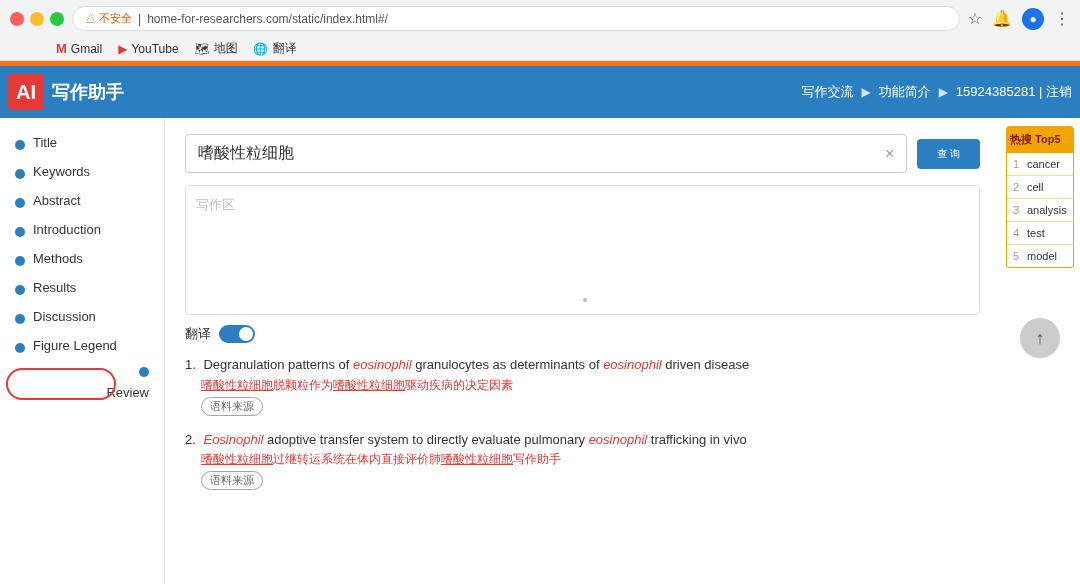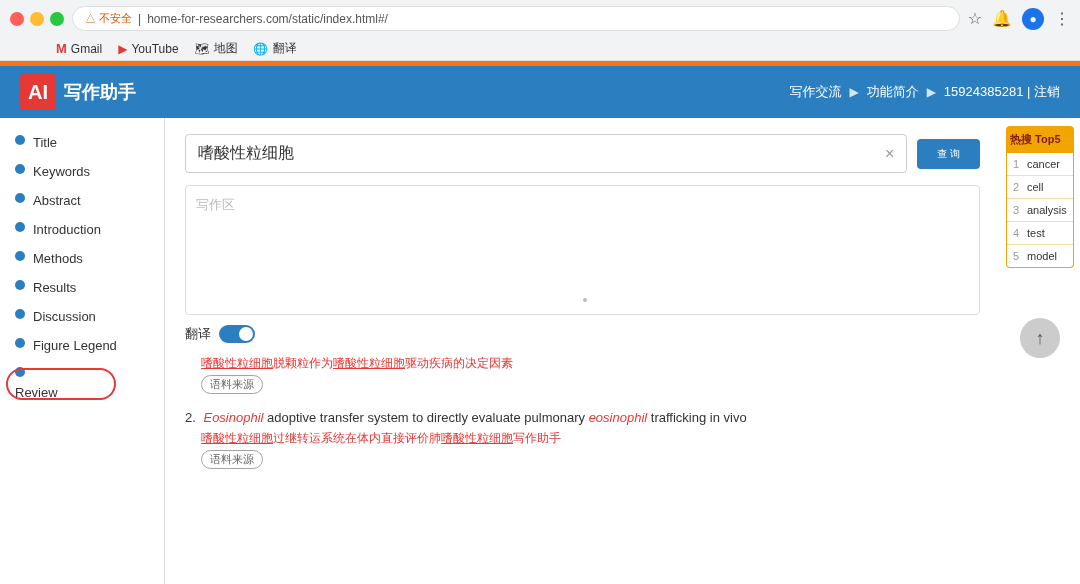--- a/index.html
+++ b/index.html
@@ -56,21 +56,21 @@
     .bookmark-item {
       display: flex; align-items: center; gap: 4px; color: #333; cursor: pointer;
     }
 
     
     .app-header {
       background: #2b7fc1;
       display: flex;
       align-items: center;
       justify-content: space-between;
-      padding: 0 20px;
+      padding: 0 8px;
       height: 52px;
     }
     .app-logo {
       display: flex; align-items: center; gap: 8px; color: #fff; font-size: 18px; font-weight: bold;
     }
     .logo-icon {
       background: #e53935;
       color: #fff;
       font-weight: bold;
       font-size: 22px;
@@ -93,21 +93,21 @@
     
     .sidebar {
       width: 165px;
       background: #fff;
       border-right: 1px solid #e0e0e0;
       padding: 10px 0;
       flex-shrink: 0;
     }
     .sidebar-item {
       display: flex;
-      align-items: flex-start;
+      align-items: flex-end;
       gap: 8px;
       padding: 7px 15px;
       cursor: pointer;
       font-size: 13px;
       color: #333;
     }
     .sidebar-dot {
       width: 10px; height: 10px; border-radius: 50%;
       flex-shrink: 0;
     }
@@ -419,20 +419,26 @@
     </div>
 
     <div class="translate-row">
       <span>翻译</span>
       <div class="toggle-switch">
         <div class="toggle-knob"></div>
       </div>
     </div>
 
     <div class="result-item">
+      <div>
+        <span class="result-num">1.</span>
+        <span class="result-text">
+          <span>Degranulation patterns of </span><em>eosinophil</em><span> granulocytes as determinants of </span><em>eosinophil</em><span> driven disease</span>
+        </span>
+      </div>
       <div class="result-translation">
         <u>嗜酸性粒细胞</u><span>脱颗粒作为</span><u>嗜酸性粒细胞</u><span>驱动疾病的决定因素</span>
       </div>
       <span class="source-tag">语料来源</span>
     </div>
 
     <div class="result-item">
       <div>
         <span class="result-num">2.</span>
         <span class="result-text">

